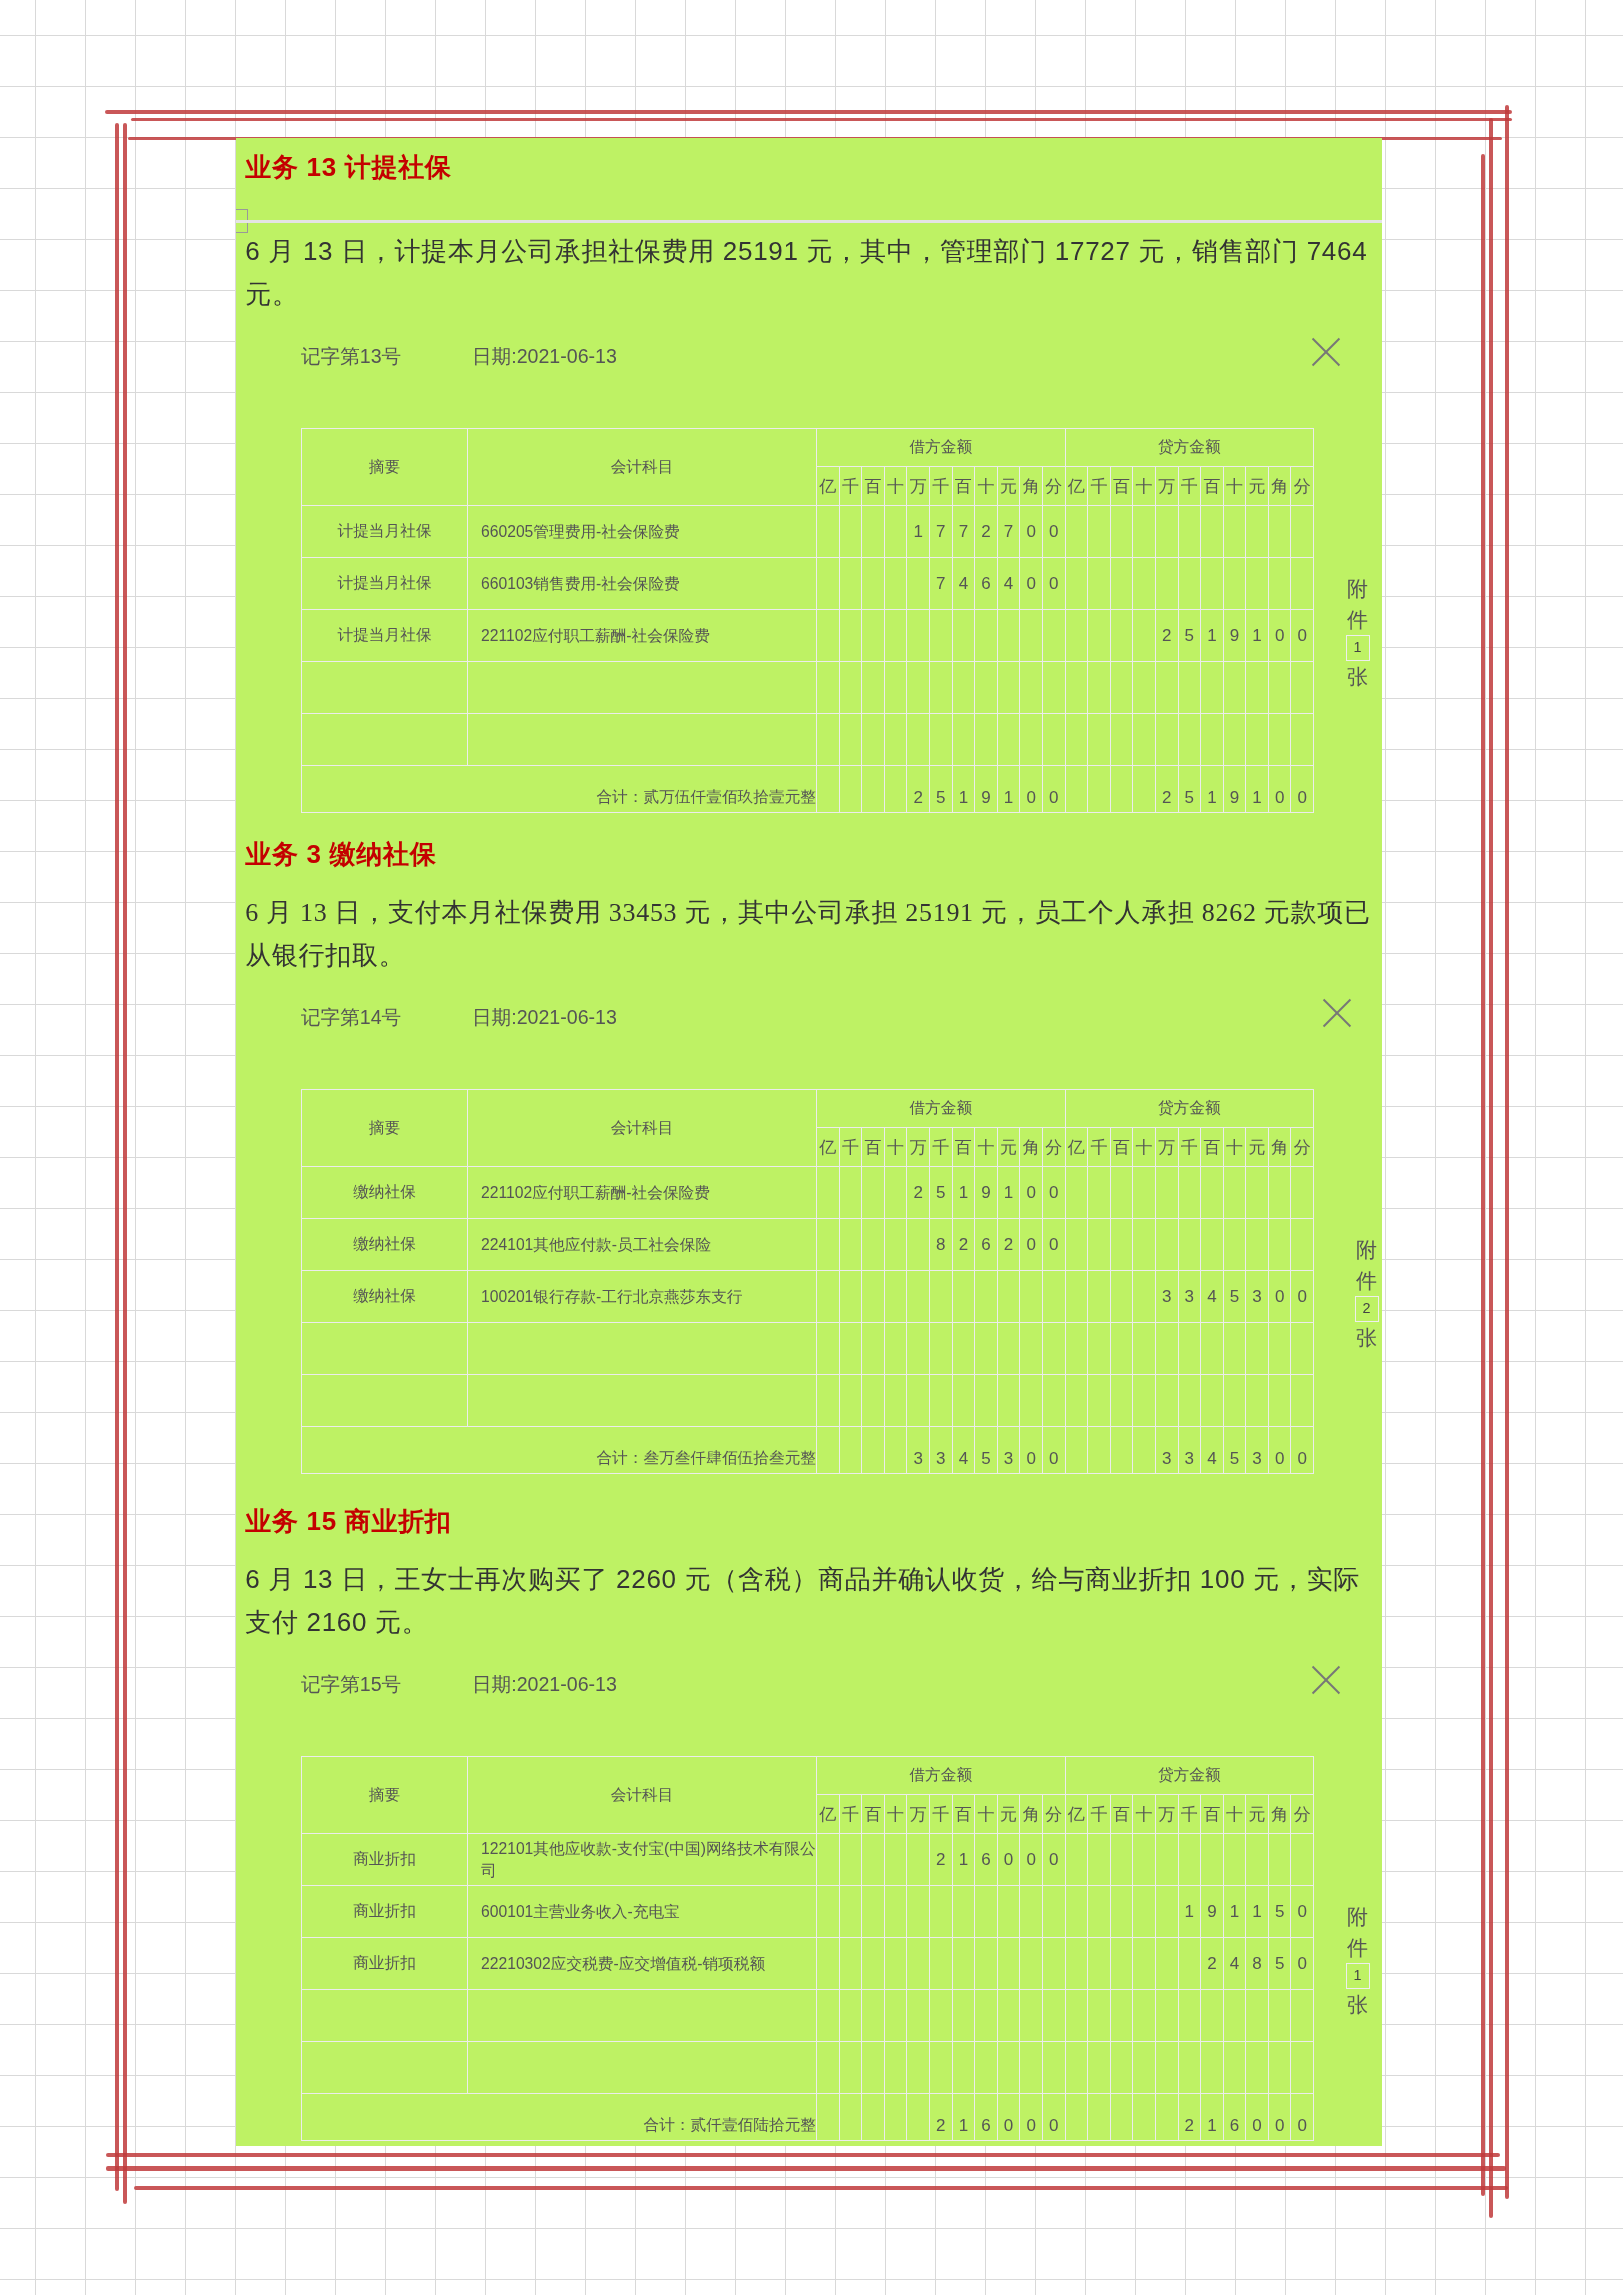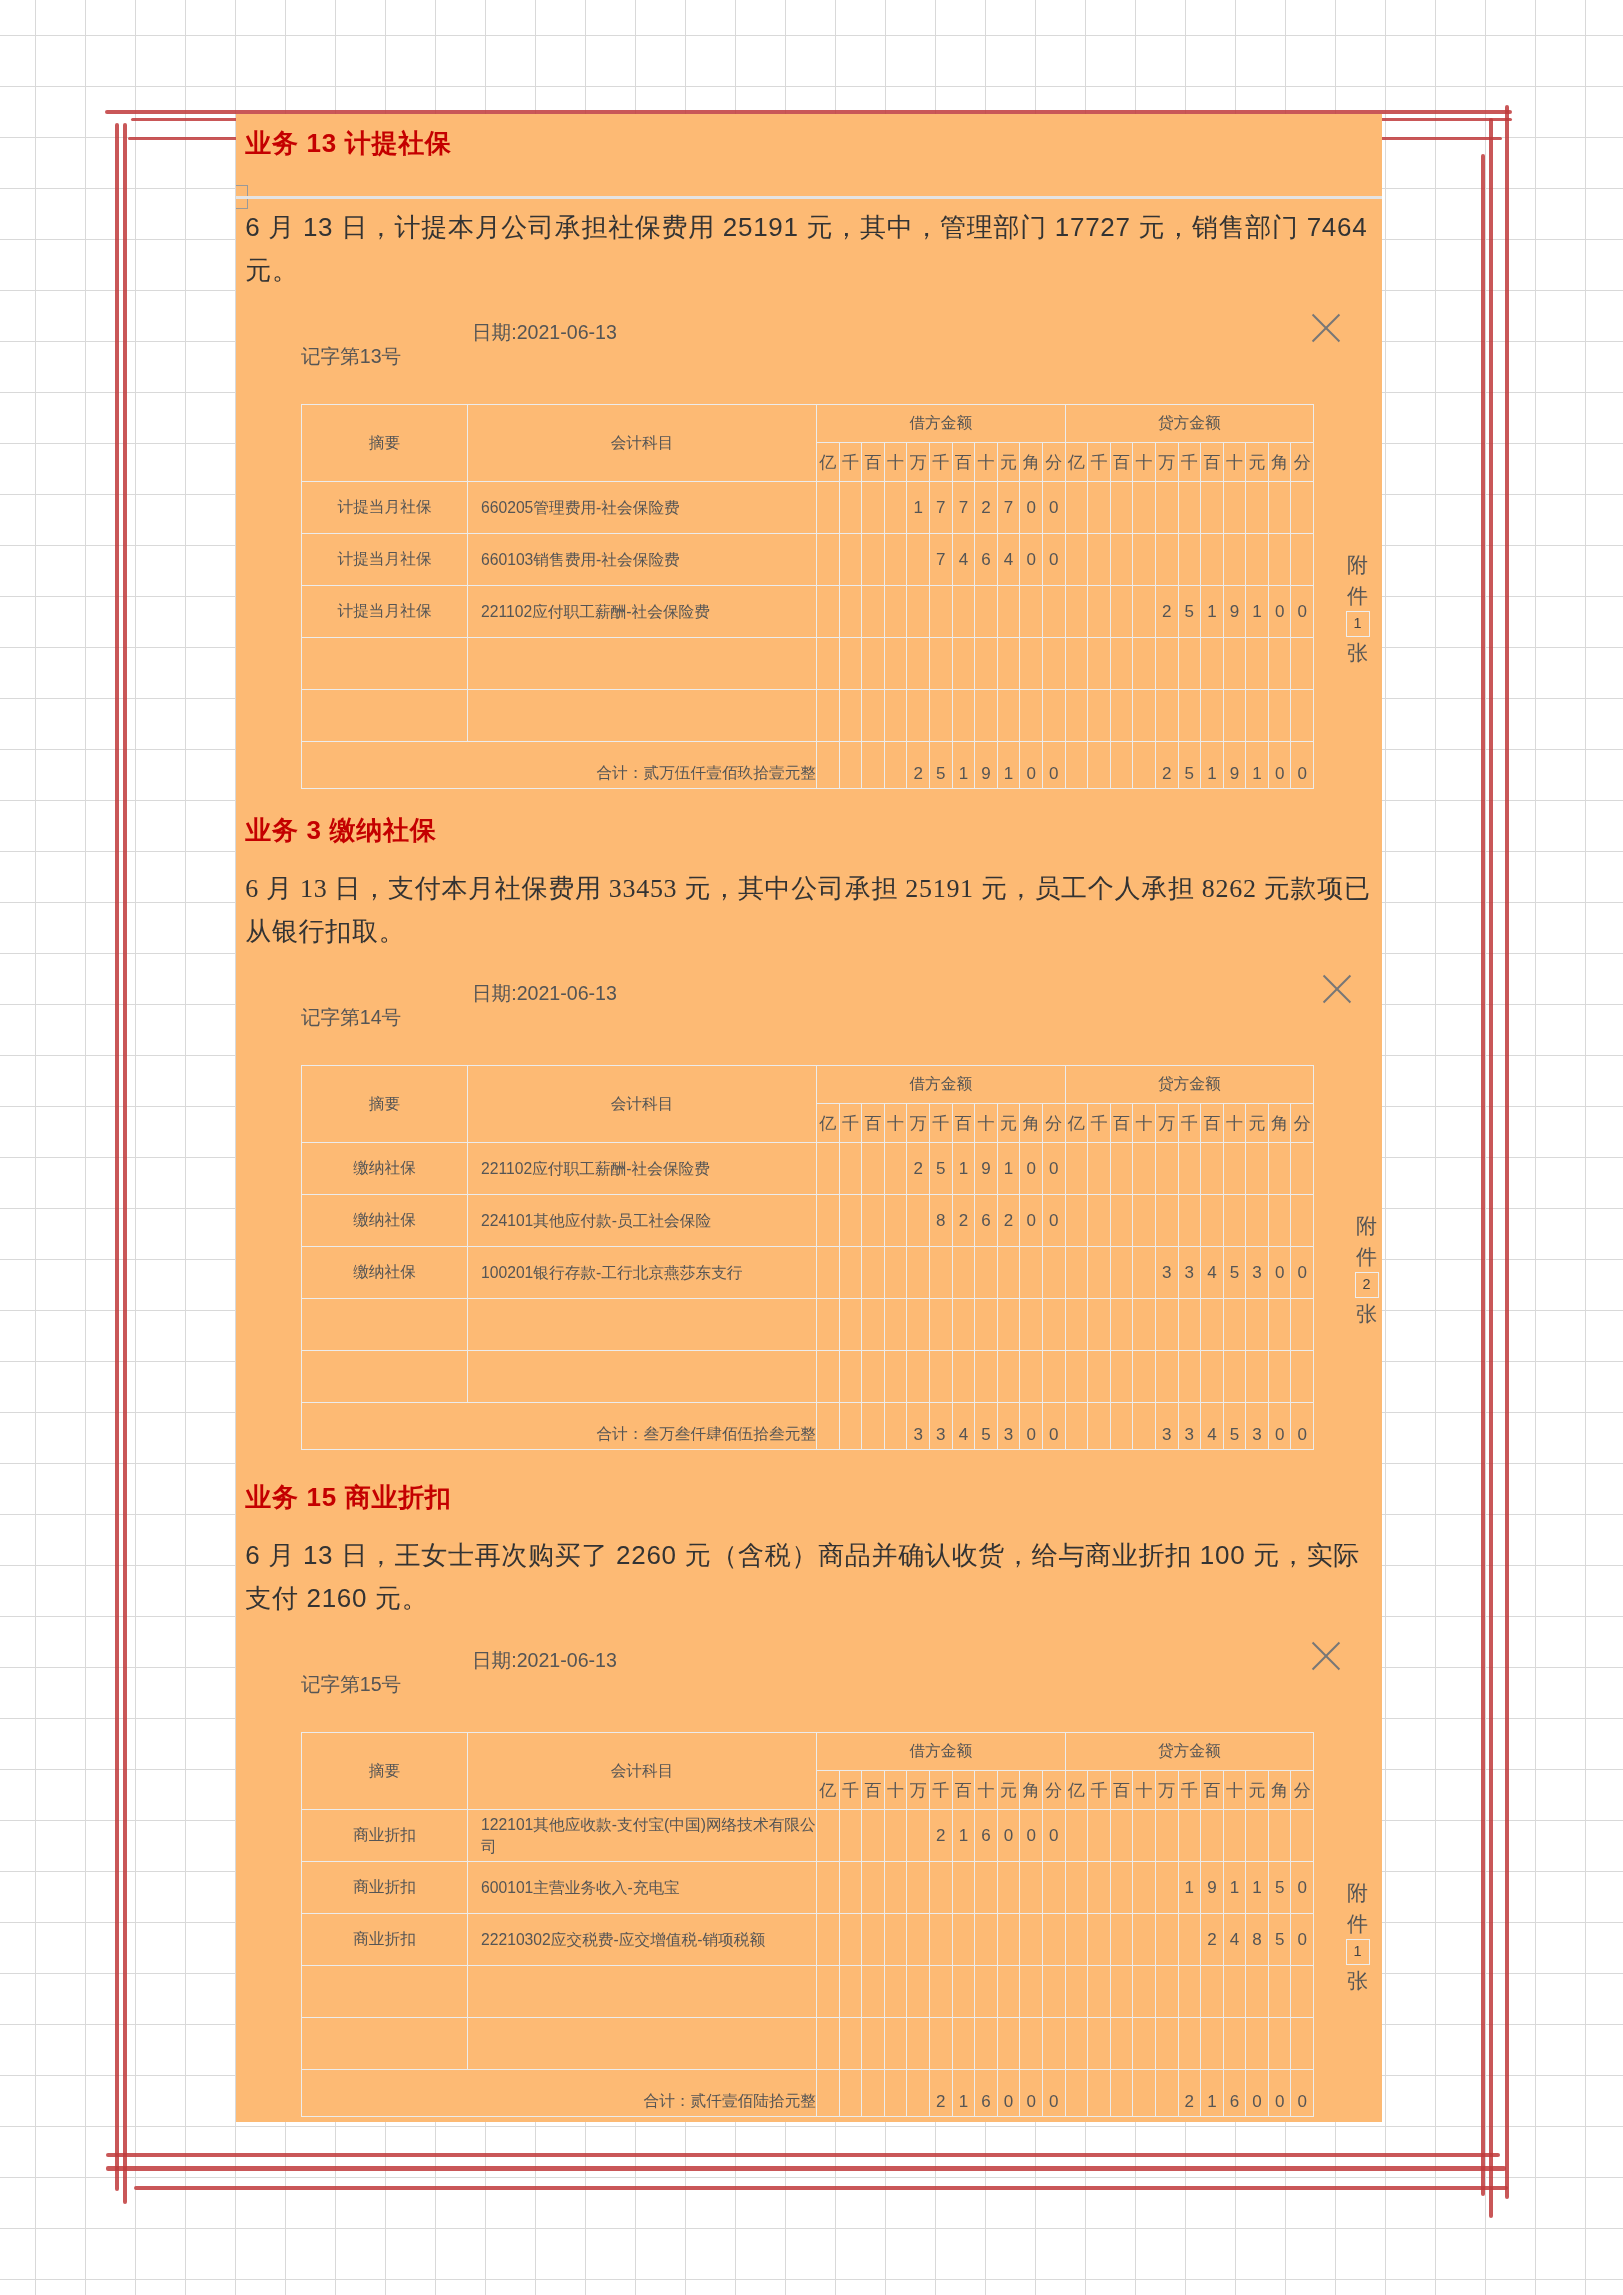--- a/index.html
+++ b/index.html
@@ -7,26 +7,26 @@
     width:1623px; height:2295px; position:relative; overflow:hidden;
     background-color:#ffffff;
     background-image:
       linear-gradient(to right, #d9d9d9 1.3px, transparent 1.3px),
       linear-gradient(to bottom, #d9d9d9 1.3px, transparent 1.3px);
     background-size:50px 51px;
     background-position:35px 35px;
     font-family:"Liberation Sans", "DejaVu Sans", sans-serif;
   }
   .frame-line { position:absolute; background:#c0393b; opacity:0.85; border-radius:2px; }
-  .panel { position:absolute; left:236px; top:114px; width:1146px; height:2008px; background:#fdba74; }
+  .panel { position:absolute; left:236px; top:138px; width:1146px; height:2008px; background:#bef264; }
   .section { position:absolute; left:0; width:1146px; }
   .biz-title { position:absolute; left:9.2px; font-size:26px; font-weight:bold; color:#c40000; letter-spacing:0.7px; white-space:nowrap; }
   .desc { position:absolute; left:9.2px; width:1132px; font-size:26px; line-height:43px; color:#333; letter-spacing:0.7px; }
   .v-head { position:absolute; left:65px; width:1067px; height:39px; font-size:19.6px; color:#555; }
-  .v-no { position:absolute; left:0; top:6.5px;margin-top:24px; }
+  .v-no { position:absolute; left:0; top:6.5px; }
   .v-date { position:absolute; left:171px; top:6.5px; }
   .v-close { position:absolute; right:26px; top:0; width:31px; height:31px; cursor:pointer; }
   .v-close:before, .v-close:after {
     content:""; position:absolute; left:14.4px; top:-2.6px; width:2px; height:38px; background:#777;
   }
   .v-close:before { transform:rotate(45deg); }
   .v-close:after { transform:rotate(-45deg); }
 
   table.voucher { position:absolute; left:65px; border-collapse:collapse; table-layout:fixed; font-size:15.7px; color:#555; }
   table.voucher td, table.voucher th { border:1.3px solid #ececec; padding:0; font-weight:normal; }

